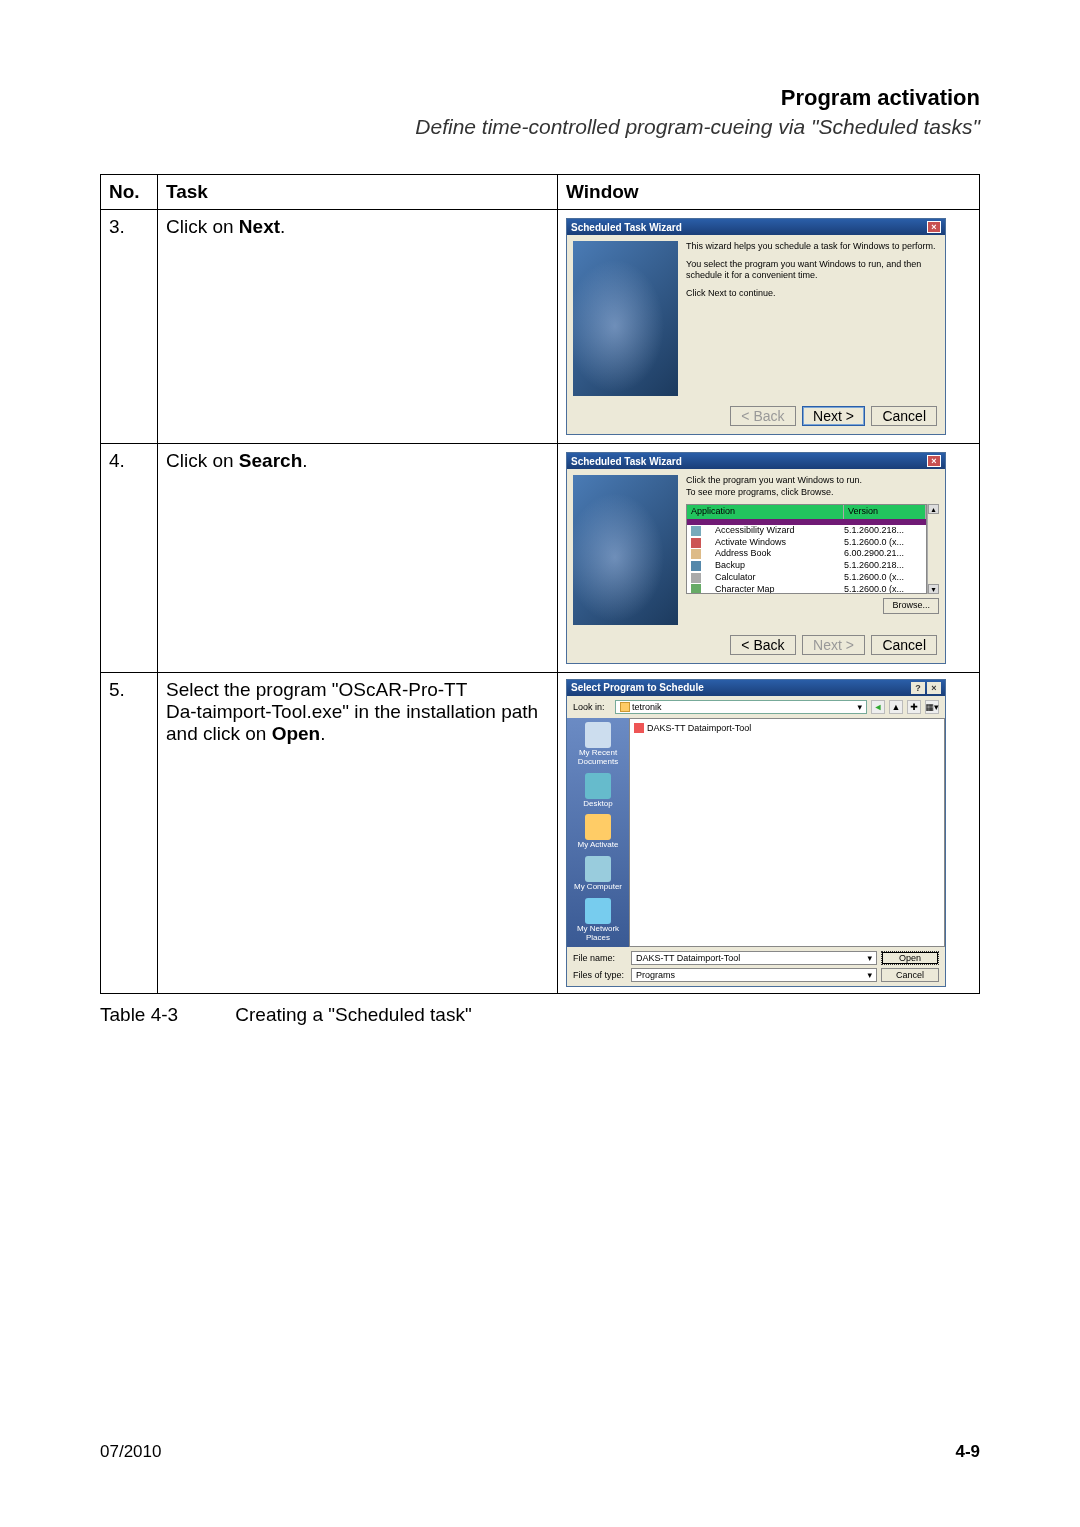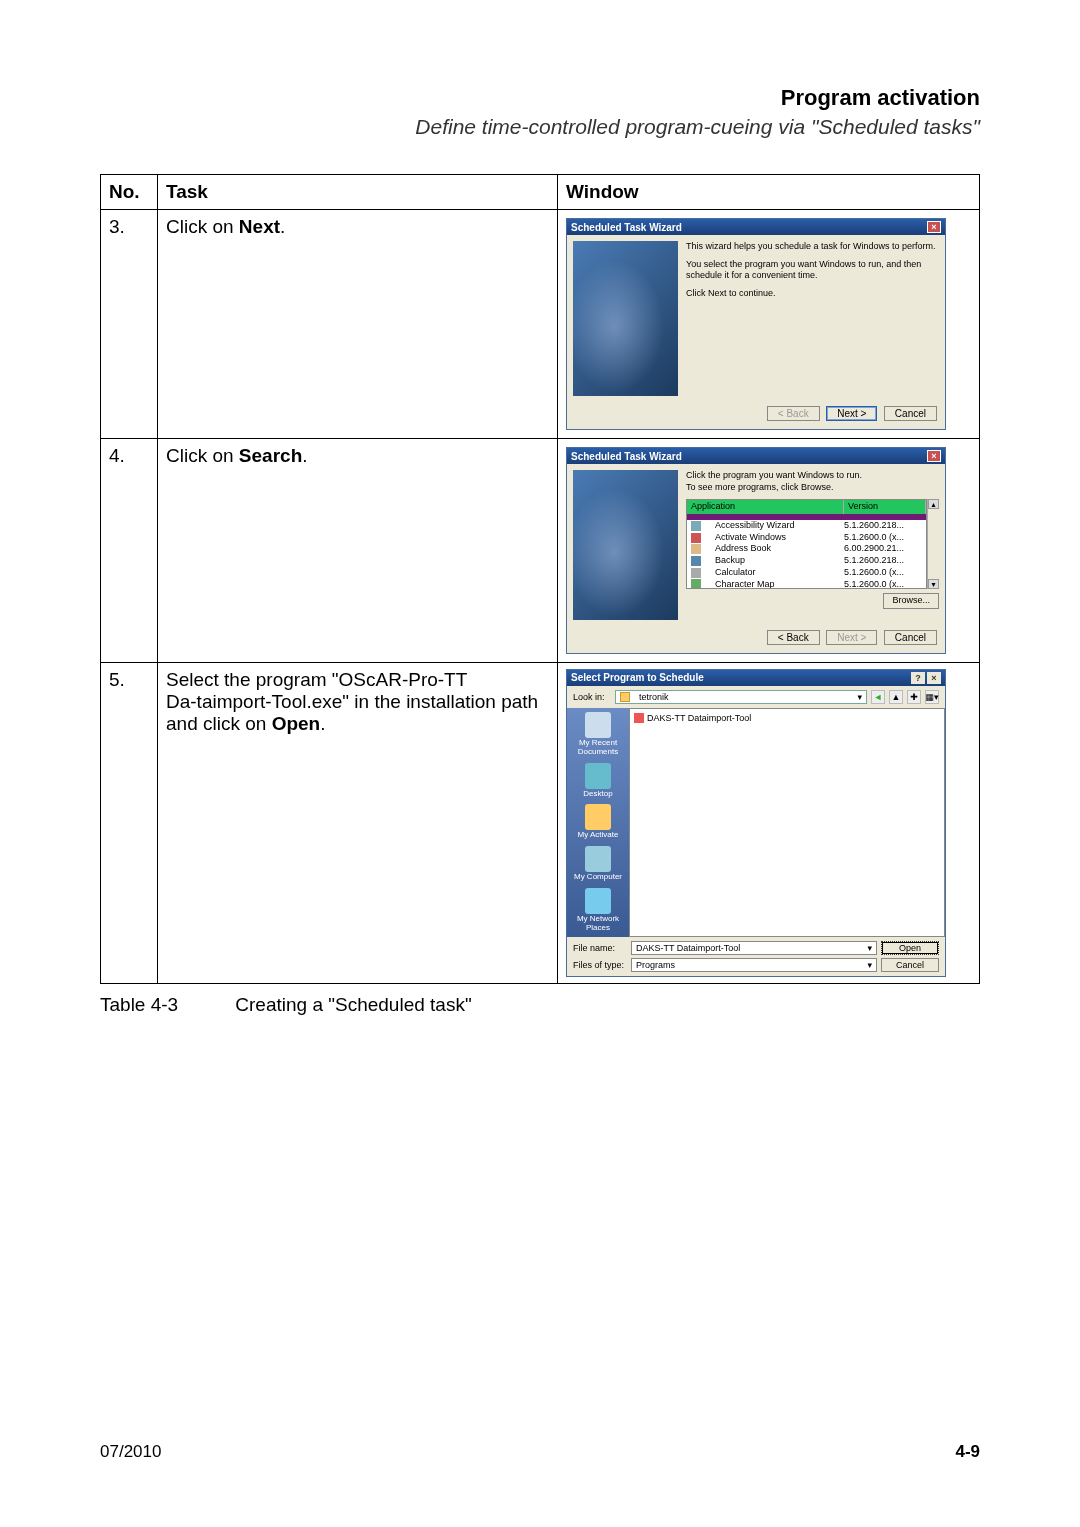--- a/index.html
+++ b/index.html
@@ -29,21 +29,21 @@
   .dlg { border: 1px solid #4a6e9b; width: 380px; font-size: 9px; background:#ece9d8; margin: 2px 0; }
   .dlg-title { background: linear-gradient(#2a5ea8,#1a3e78); color:#fff; padding:2px 4px; display:flex; justify-content:space-between; align-items:center; font-weight:bold; font-size:10px;}
   .dlg-title .x { background:#c75050; color:#fff; width:14px; height:12px; display:flex;align-items:center;justify-content:center; font-size:9px; border:1px solid #fff;}
   .dlg-body { display:flex; padding:6px; background:#ece9d8; }
   .dlg-img { width:105px; height:155px; background:linear-gradient(135deg,#4a7bb5,#1c3a5e); margin-right:8px; position:relative; flex-shrink:0;}
   .dlg-img.small { height:150px; }
   .dlg-img::after{content:"";position:absolute;inset:0;background:radial-gradient(ellipse at 40% 55%,rgba(200,220,255,0.4),transparent 55%);}
   .dlg-text { flex:1; color:#000; line-height:1.3; }
   .dlg-text p { margin-bottom:6px; font-size:9px;}
   .dlg-btns { text-align:right; padding:4px 8px 8px; }
-  .dlg-btn { display:inline-block; border:1px solid #888; background:#ece9d8; padding:1px 10px; font-size:10px; margin-left:4px; min-width:48px; text-align:center;}
+  .dlg-btn { display:inline-block; border:1px solid #888; background:#ece9d8; padding:1px 10px; font-size:14px; margin-left:4px; min-width:48px; text-align:center;}
   .dlg-btn.disabled { color:#999; }
   .dlg-btn.primary { border:1px solid #2a5ea8; box-shadow:0 0 0 1px #7aa5d6 inset; }
 
   .app-list { border:1px solid #888; background:#fff; font-size:9px; padding:0; height:90px; overflow:hidden; }
   .app-head { display:flex; background:#22c55e; border-bottom:6px solid #701a75; }
   .app-head div { padding:1px 4px; border-right:1px solid #aaa; }
   .app-head .c1 { flex:1; } .app-head .c2 { width:82px; }
   .app-row { display:flex; padding:0 4px; }
   .app-row .c1{flex:1;display:flex;gap:14px;align-items:center;} .app-row .c2{width:78px;}
   .ico{width:10px;height:10px;flex-shrink:0;}
@@ -51,21 +51,21 @@
   .scroll{width:12px;background:#ece9d8;border-left:1px solid #aaa;display:flex;flex-direction:column;justify-content:space-between;}
   .scroll .a{height:10px;background:#ddd;border:1px solid #999;font-size:8px;text-align:center;}
 
   
   .fdlg { border:1px solid #4a6e9b; width:380px; font-size:9px; background:#ece9d8; }
   .fdlg-title { background: linear-gradient(#2a5ea8,#1a3e78); color:#fff; padding:2px 4px; display:flex; justify-content:space-between; font-weight:bold; font-size:10px;}
   .fdlg-title .r { display:flex; gap:2px;}
   .fdlg-title .r span{background:#ece9d8;color:#333;width:14px;height:12px;display:flex;align-items:center;justify-content:center;font-size:9px;}
   .f-top { padding:4px 6px; display:flex; align-items:center; gap:4px; font-size:9px;}
   .f-top .look{width:38px;}
-  .f-sel{flex:1;border:1px solid #7a9;background:#fff;padding:1px 4px;display:flex;align-items:center;gap:9px;}
+  .f-sel{flex:1;border:1px solid #7a9;background:#fff;padding:1px 4px;display:flex;align-items:center;gap:2px;}
   .f-ico{width:14px;height:14px;display:flex;align-items:center;justify-content:center;border:1px solid #bbb;background:#eee;font-size:9px;}
   .f-body{display:flex;}
   .f-side{width:62px;background:linear-gradient(#6b8bc4,#3a5a94);padding:4px 2px;display:flex;flex-direction:column;gap:6px;align-items:center;}
   .f-side-item{color:#fff;font-size:8px;text-align:center;line-height:1.1;}
   .f-side-ico{width:26px;height:26px;margin:0 auto 1px;border-radius:3px;}
   .f-list{flex:1;background:#fff;border:1px solid #888;padding:4px;min-height:160px;}
   .f-item{display:flex;align-items:center;gap:3px;font-size:9px;}
   .f-bot{padding:4px 6px;display:grid;grid-template-columns:54px 1fr 58px;gap:3px 4px;align-items:center;font-size:9px;}
   .f-inp{border:1px solid #888;background:#fff;padding:1px 4px;display:flex;justify-content:space-between;align-items:center;}
   .f-bbtn{border:1px solid #888;background:#ece9d8;padding:1px 6px;text-align:center;}

